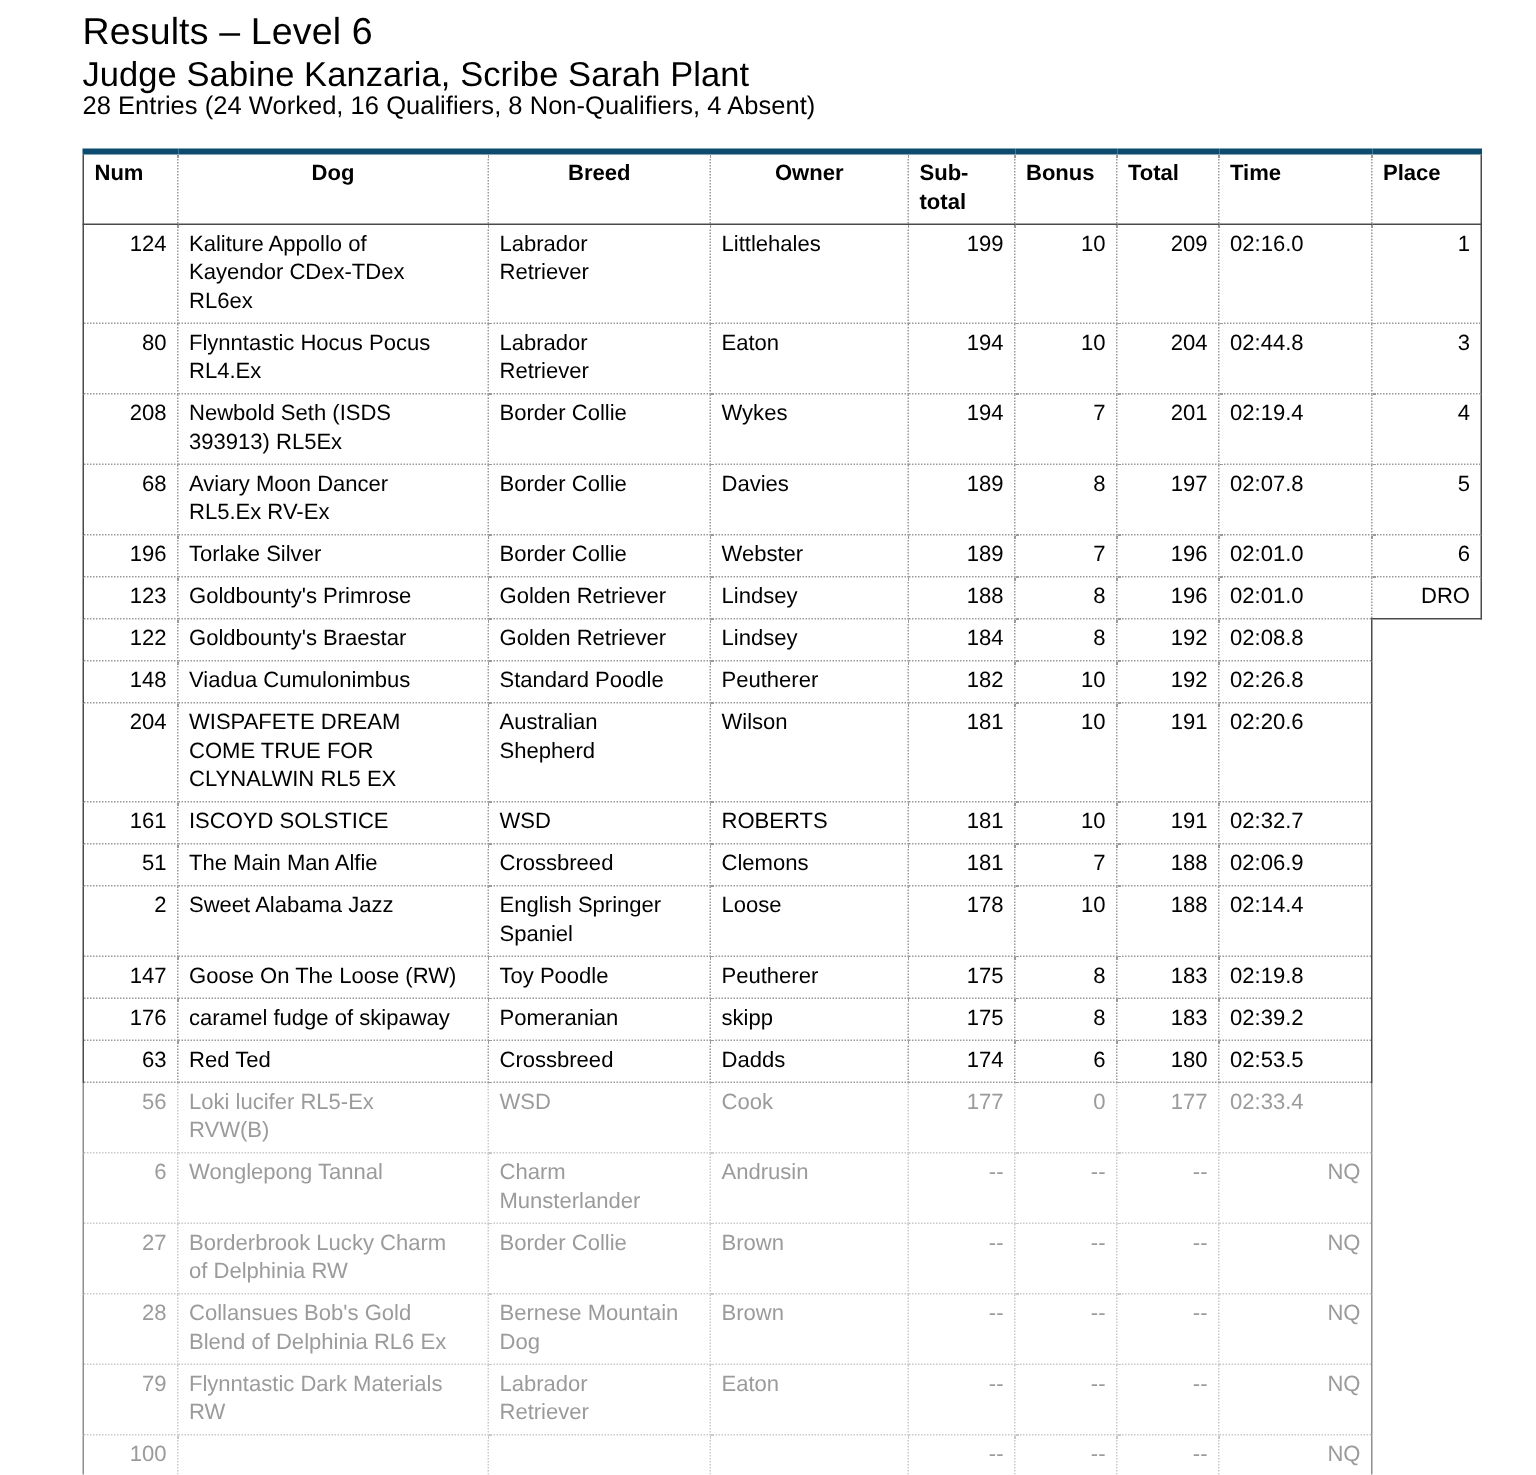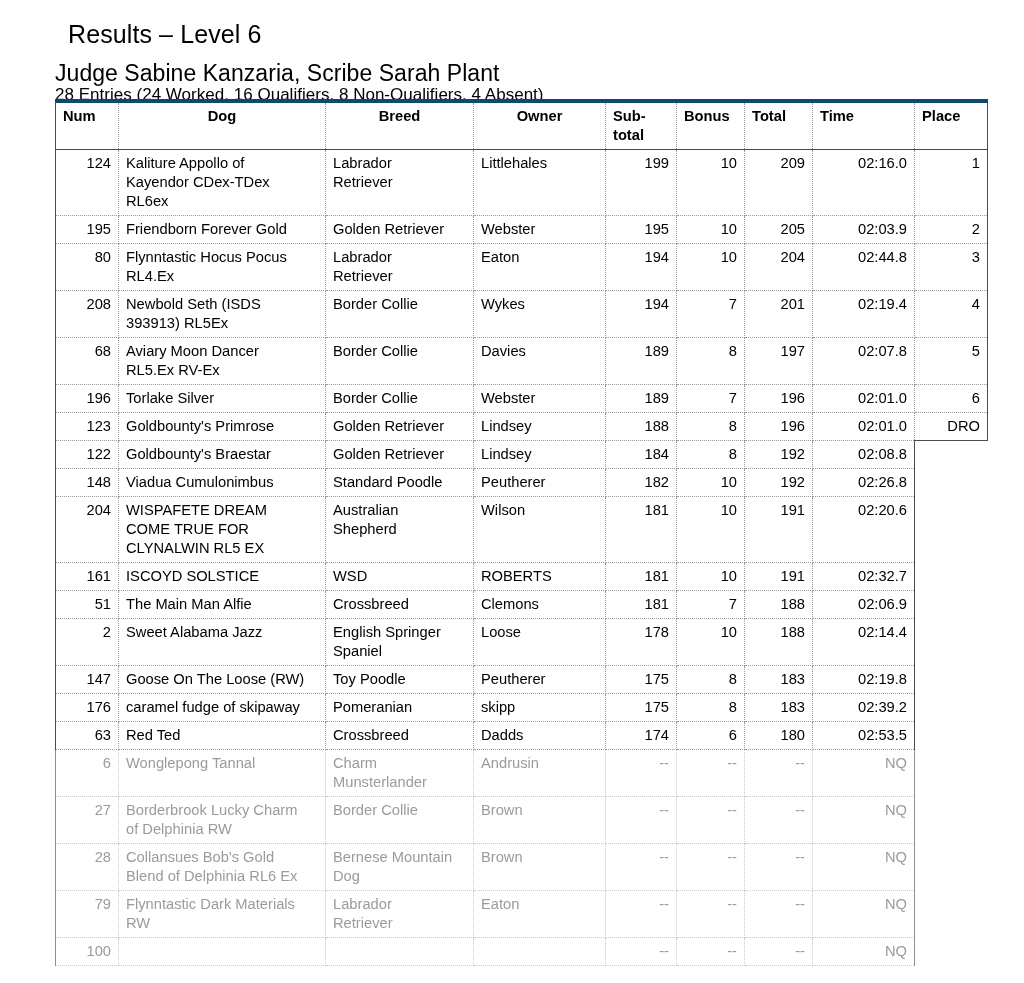--- a/index.html
+++ b/index.html
@@ -21,21 +21,21 @@
     box-sizing: border-box;
     padding: 0;
   }
   .header-block {
     padding: 6px 0 0 55px;
   }
   .doc-title {
     font-size: 25px;
     font-weight: normal;
     line-height: 30px;
-    margin: 13px;
+    margin: 0;
     letter-spacing: 0.1px;
   }
   .doc-subtitle {
     font-size: 23px;
     line-height: 22px;
     margin: 2px 0 0 0;
     letter-spacing: 0.05px;
   }
   .doc-entries {
     font-size: 17px;
@@ -90,21 +90,21 @@
     border-top: 4px solid #0c4a6e;
   }
   table.results .num,
   table.results .sub,
   table.results .bonus,
   table.results .total,
   table.results .place {
     text-align: right;
   }
   table.results .time {
-    text-align: right;
+    text-align: left;
   }
   table.results .time.nq-mark {
     text-align: right;
   }
   table.results th.num,
   table.results th.sub,
   table.results th.bonus,
   table.results th.total,
   table.results th.time,
   table.results th.place {
@@ -199,31 +199,20 @@
             <td class="dog"><span class="cell-lines"><span>Kaliture Appollo of</span><span>Kayendor CDex-TDex</span><span>RL6ex</span></span></td>
             <td class="breed"><span class="cell-lines"><span>Labrador</span><span>Retriever</span></span></td>
             <td class="owner"><span class="cell-lines"><span>Littlehales</span></span></td>
             <td class="sub">199</td>
             <td class="bonus">10</td>
             <td class="total">209</td>
             <td class="time">02:16.0</td>
             <td class="place">1</td>
           </tr>
           <tr>
-            <td class="num">195</td>
-            <td class="dog"><span class="cell-lines"><span>Friendborn Forever Gold</span></span></td>
-            <td class="breed"><span class="cell-lines"><span>Golden Retriever</span></span></td>
-            <td class="owner"><span class="cell-lines"><span>Webster</span></span></td>
-            <td class="sub">195</td>
-            <td class="bonus">10</td>
-            <td class="total">205</td>
-            <td class="time">02:03.9</td>
-            <td class="place">2</td>
-          </tr>
-          <tr>
             <td class="num">80</td>
             <td class="dog"><span class="cell-lines"><span>Flynntastic Hocus Pocus</span><span>RL4.Ex</span></span></td>
             <td class="breed"><span class="cell-lines"><span>Labrador</span><span>Retriever</span></span></td>
             <td class="owner"><span class="cell-lines"><span>Eaton</span></span></td>
             <td class="sub">194</td>
             <td class="bonus">10</td>
             <td class="total">204</td>
             <td class="time">02:44.8</td>
             <td class="place">3</td>
           </tr>
@@ -364,20 +353,31 @@
             <td class="dog"><span class="cell-lines"><span>Red Ted</span></span></td>
             <td class="breed"><span class="cell-lines"><span>Crossbreed</span></span></td>
             <td class="owner"><span class="cell-lines"><span>Dadds</span></span></td>
             <td class="sub">174</td>
             <td class="bonus">6</td>
             <td class="total">180</td>
             <td class="time">02:53.5</td>
             <td class="place"></td>
           </tr>
           <tr class="nq no-place">
+            <td class="num">56</td>
+            <td class="dog"><span class="cell-lines"><span>Loki lucifer RL5-Ex</span><span>RVW(B)</span></span></td>
+            <td class="breed"><span class="cell-lines"><span>WSD</span></span></td>
+            <td class="owner"><span class="cell-lines"><span>Cook</span></span></td>
+            <td class="sub">177</td>
+            <td class="bonus">0</td>
+            <td class="total">177</td>
+            <td class="time">02:33.4</td>
+            <td class="place"></td>
+          </tr>
+          <tr class="nq no-place">
             <td class="num">6</td>
             <td class="dog"><span class="cell-lines"><span>Wonglepong Tannal</span></span></td>
             <td class="breed"><span class="cell-lines"><span>Charm</span><span>Munsterlander</span></span></td>
             <td class="owner"><span class="cell-lines"><span>Andrusin</span></span></td>
             <td class="sub">--</td>
             <td class="bonus">--</td>
             <td class="total">--</td>
             <td class="time nq-mark">NQ</td>
             <td class="place"></td>
           </tr>

